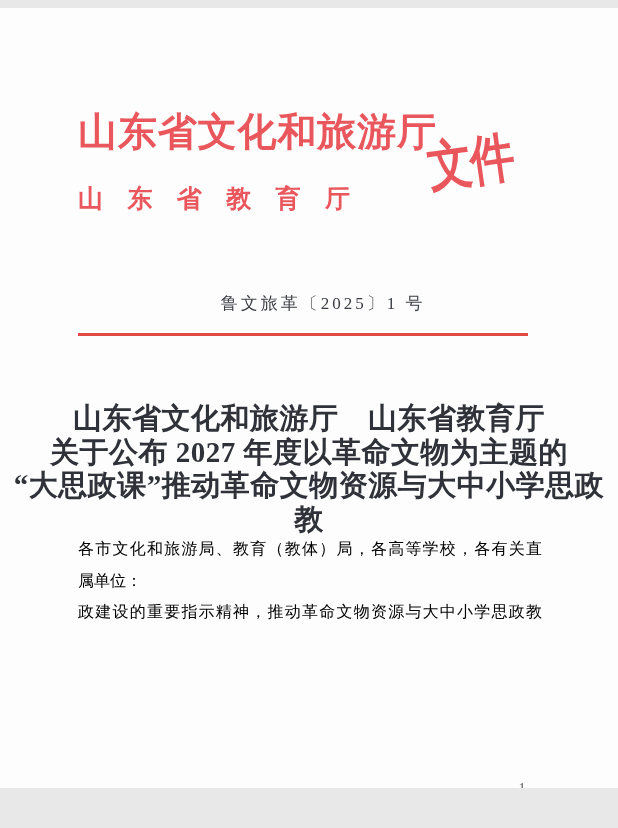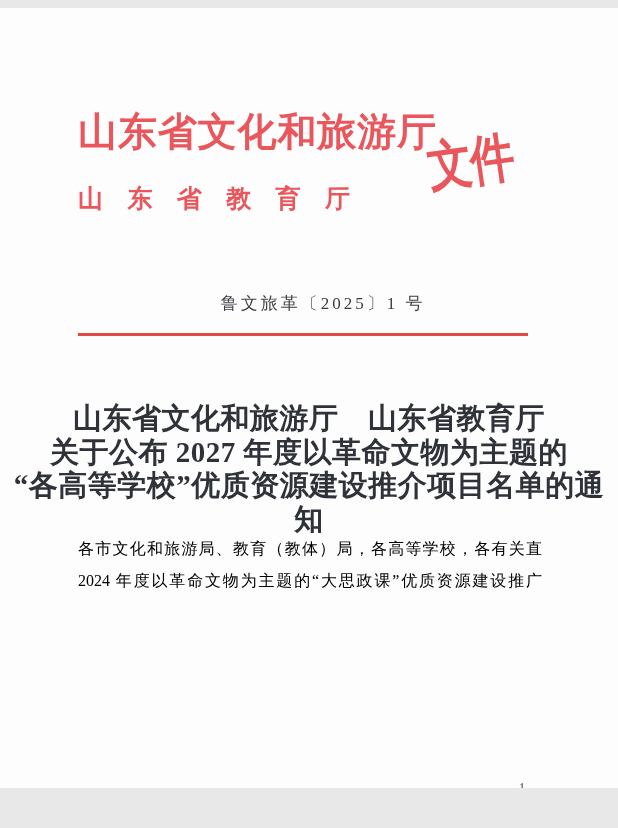--- a/index.html
+++ b/index.html
@@ -123,23 +123,24 @@
 
   <div class="doc-type">文件</div>
 
   <div class="doc-number">鲁文旅革〔2025〕1 号</div>
 
   <div class="red-rule"></div>
 
   <div class="title">
     <div>山东省文化和旅游厅　山东省教育厅</div>
     <div>关于公布 2027 年度以革命文物为主题的</div>
-    <div>“各高等学校”优质资源建设推介项目名单的通知</div>
+    <div>“大思政课”推动革命文物资源与大中小学思政教</div>
   </div>
 
   <div class="body-block">
     <div class="bline just">各市文化和旅游局、教育（教体）局，各高等学校，各有关直</div>
-    <div class="bline just">2024 年度以革命文物为主题的“大思政课”优质资源建设推广</div>
+    <div class="bline">属单位：</div>
+    <div class="bline just">政建设的重要指示精神，推动革命文物资源与大中小学思政教</div>
   </div>
 
   <div class="page-number">— 1 —</div>
 
 </div>
 
 </body></html>

